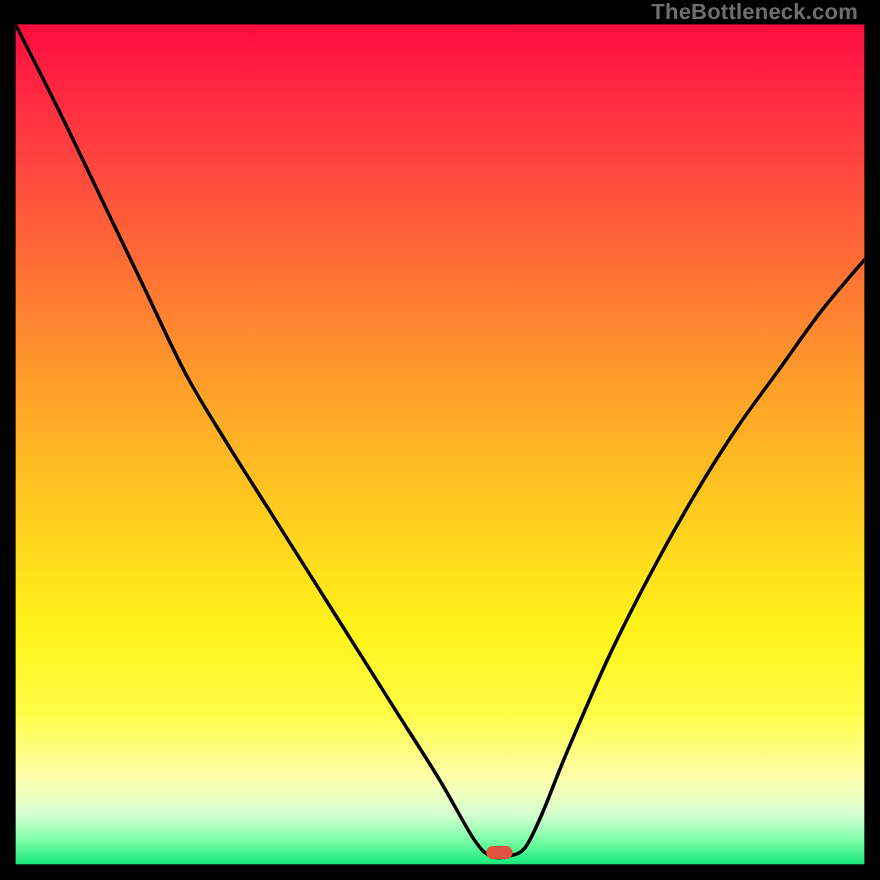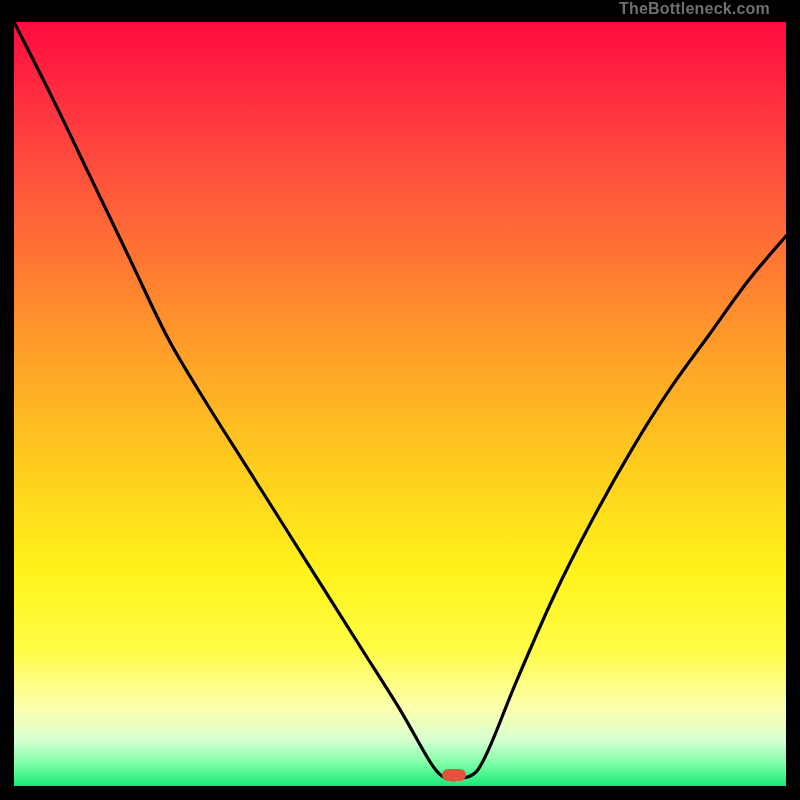--- a/index.html
+++ b/index.html
@@ -59,24 +59,24 @@
     position: absolute;
     width: 24px;
     height: 12px;
     border-radius: 6px;
     background: #e0543e;
     transform: translate(-50%, -50%);
   }
   .watermark {
     position: absolute;
     top: 0px;
-    right: 30px;
+    right: 20px;
     color: #6f6f6f;
     font-family: Arial, Helvetica, sans-serif;
-    font-size: 16px;
+    font-size: 20px;
     font-weight: 600;
     letter-spacing: 0.2px;
   }
 </style>
 </head>
 <body>
 
 <div class="frame">
   <div class="plot">
     <div class="gradient"></div>

